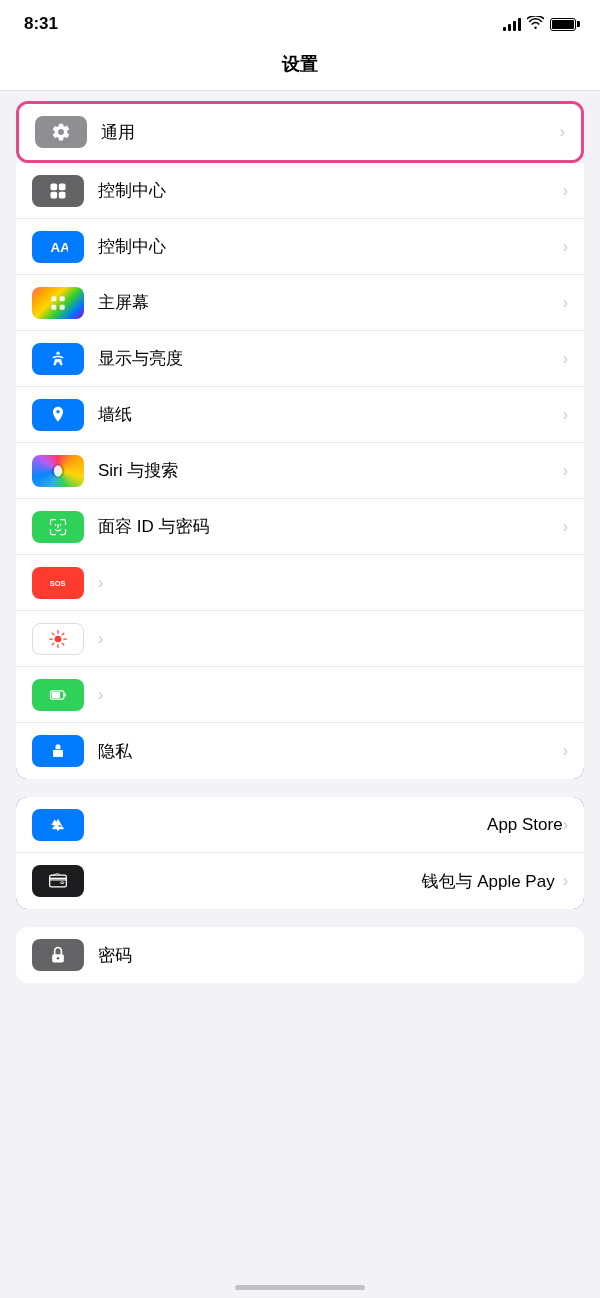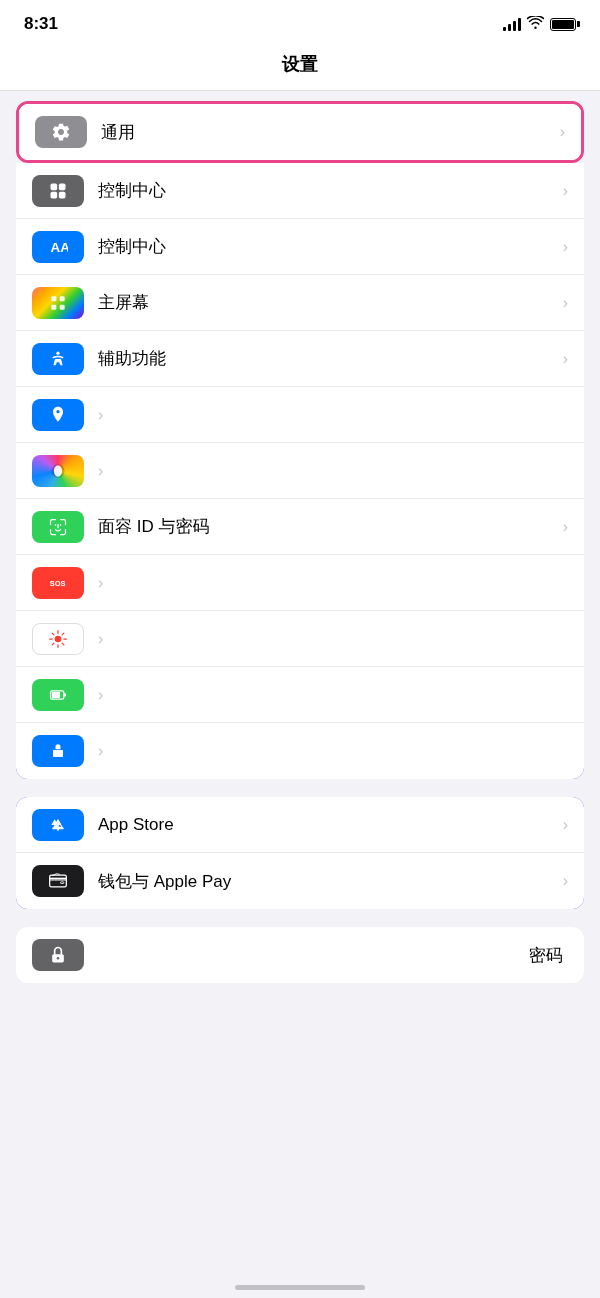--- a/index.html
+++ b/index.html
@@ -252,40 +252,42 @@
     </div>
 
     <div class="settings-item">
       <div class="item-icon icon-accessibility">
         <svg viewBox="0 0 24 24" fill="white">
           <circle cx="12" cy="5" r="2"></circle>
           <path d="M12 8c-4 0-7 2-7 2l1.5 1.5S8.5 10 12 10s5.5 1.5 5.5 1.5L19 10s-3-2-7-2z"></path>
           <path d="M9 12l-2 7h2l1.5-4.5L12 16l1.5-1.5L15 19h2l-2-7" stroke="white" fill="white"></path>
         </svg>
       </div>
-      <span class="item-label">辅助功能</span>
+      <span class="item-label">显示与亮度</span>
       <span class="item-chevron">›</span>
     </div>
 
     <div class="settings-item">
       <div class="item-icon icon-wallpaper" style="background:#007aff;">
         <svg viewBox="0 0 24 24" fill="white">
           <path d="M12 2C8.686 2 6 4.686 6 8c0 5.25 6 12 6 12s6-6.75 6-12c0-3.314-2.686-6-6-6zm0 8a2 2 0 1 1 0-4 2 2 0 0 1 0 4z"></path>
         </svg>
       </div>
+      <span class="item-label">墙纸</span>
       <span class="item-chevron">›</span>
     </div>
 
     <div class="settings-item">
       <div class="item-icon" style="background: conic-gradient(#ff375f, #ff9f0a, #ffd60a, #30d158, #32ade6, #0a84ff, #bf5af2, #ff375f); border-radius: 8px;">
         <svg viewBox="0 0 24 24" width="20" height="20">
           <circle cx="12" cy="12" r="8" fill="rgba(0,0,0,0.2)"></circle>
           <ellipse cx="12" cy="12" rx="5" ry="7" fill="white" opacity="0.9"></ellipse>
         </svg>
       </div>
+      <span class="item-label">Siri 与搜索</span>
       <span class="item-chevron">›</span>
     </div>
 
     <div class="settings-item">
       <div class="item-icon icon-faceid">
         <svg viewBox="0 0 24 24" fill="white">
           <path d="M9 3H5a2 2 0 0 0-2 2v4M15 3h4a2 2 0 0 1 2 2v4M9 21H5a2 2 0 0 1-2-2v-4M15 21h4a2 2 0 0 0 2-2v-4" stroke="white" stroke-width="1.5" fill="none" stroke-linecap="round"></path>
           <path d="M9 9v1M15 9v1M9 15c.5 1 1.5 1.5 3 1.5s2.5-.5 3-1.5" stroke="white" stroke-width="1.5" fill="none" stroke-linecap="round"></path>
           <path d="M12 9v4" stroke="white" stroke-width="1.5" fill="none" stroke-linecap="round"></path>
         </svg>
@@ -333,60 +335,61 @@
       <span class="item-chevron">›</span>
     </div>
 
     <div class="settings-item" style="border-bottom: none;">
       <div class="item-icon icon-privacy">
         <svg viewBox="0 0 24 24" fill="white">
           <path d="M18 11H6v8h12v-8zm-6-7a3 3 0 0 0-3 3v3h6V7a3 3 0 0 0-3-3z"></path>
           <rect x="6" y="11" width="12" height="8" rx="1"></rect>
         </svg>
       </div>
+      <span class="item-label">隐私</span>
       <span class="item-chevron">›</span>
     </div>
   </div>
 </div>
 
-<div class="settings-section" style="margin-top: 18px;">
+<div class="settings-section" style="margin-top: 18px; text-align: right;">
   <div class="settings-group">
     <div class="settings-item">
       <div class="item-icon icon-appstore">
         <svg viewBox="0 0 24 24" fill="white">
           <path d="M12 2L9 7H5l3.5 3-1.5 5 5-3 5 3-1.5-5L19 7h-4z" fill="none"></path>
           <path d="M4 12l4-7 4 7H4zM12 5l4 7h-8zM8 14l2-3.5 2 3.5-2 1.2zM12 19l-3-5h6z" fill="white"></path>
           <path d="M6 16h12M12 8v10" stroke="white" stroke-width="2" stroke-linecap="round"></path>
           <path d="M7 15l5-9 5 9H7z" fill="none" stroke="white" stroke-width="1.5" stroke-linejoin="round"></path>
         </svg>
       </div>
       <span class="item-label">App Store</span>
       <span class="item-chevron">›</span>
     </div>
 
-    <div class="settings-item" style="border-bottom: none;">
+    <div class="settings-item" style="border-bottom: none; gap: 8px;">
       <div class="item-icon icon-wallet">
         <svg viewBox="0 0 24 24" fill="white">
           <rect x="2" y="5" width="20" height="14" rx="2" fill="none" stroke="white" stroke-width="1.5"></rect>
           <rect x="2" y="9" width="20" height="3" fill="white" opacity="0.5"></rect>
           <rect x="2" y="8" width="20" height="2" fill="white"></rect>
           <rect x="15" y="13" width="4" height="2" rx="1" fill="#1c1c1e" stroke="white" stroke-width="1"></rect>
           <path d="M4 6 Q6 3 9 4 L7 6" fill="white" opacity="0.7"></path>
           <path d="M8 4 Q11 2 14 4" stroke="white" stroke-width="1" fill="none" stroke-linecap="round"></path>
         </svg>
       </div>
       <span class="item-label">钱包与 Apple Pay</span>
       <span class="item-chevron">›</span>
     </div>
   </div>
 </div>
 
 <div class="settings-section" style="margin-top: 18px;">
   <div class="settings-group">
-    <div class="settings-item" style="border-bottom: none; text-align: right;">
+    <div class="settings-item" style="border-bottom: none;">
       <div class="item-icon icon-passwords">
         <svg viewBox="0 0 24 24" fill="white">
           <rect x="5" y="11" width="14" height="10" rx="2" fill="white"></rect>
           <path d="M8 11V7a4 4 0 1 1 8 0v4" stroke="white" stroke-width="2" fill="none" stroke-linecap="round"></path>
           <circle cx="12" cy="16" r="1.5" fill="#636366"></circle>
         </svg>
       </div>
       <span class="item-label">密码</span>
       <span class="item-chevron" style="visibility:hidden;">›</span>
     </div>

